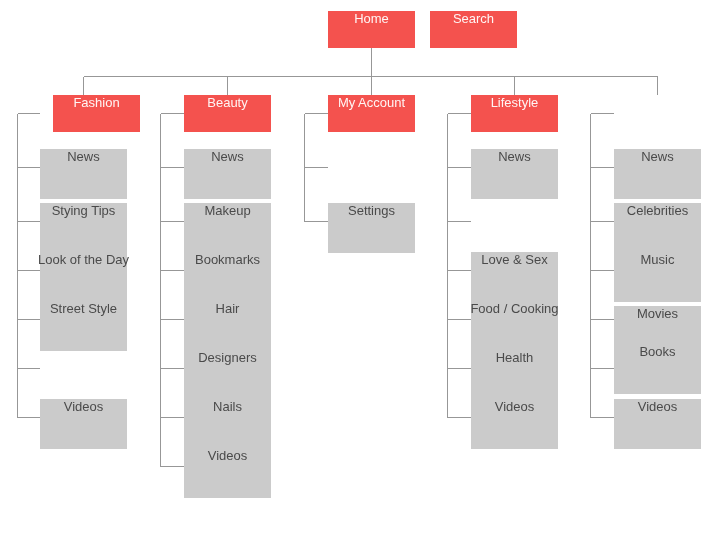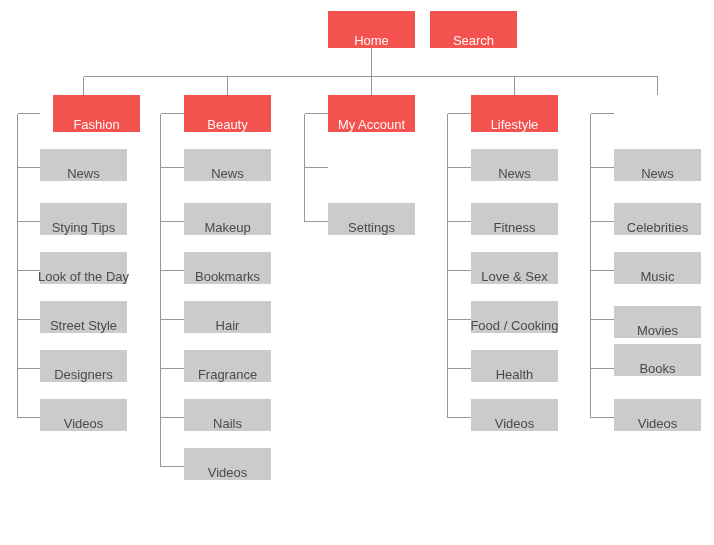--- a/index.html
+++ b/index.html
@@ -8,33 +8,33 @@
     background: #ffffff;
     position: relative;
     font-family: "Liberation Sans", sans-serif;
     overflow: hidden;
   }
   .canvas { position: absolute; inset: 0; }
   svg.connectors { position: absolute; left: 0; top: 0; }
   .node {
     position: absolute;
     width: 87px; height: 37px;
-    display: flex; align-items: flex-end; justify-content: center;
+    display: flex; align-items: flex-start; justify-content: center;
     font-size: 13px;
     box-sizing: border-box;
     white-space: nowrap;
   }
   .node-primary {
     background: #F4524E;
     color: #FFF5F4;
   }
   .node-child {
     background: #CBCBCB;
     color: #4A4A4A;
-    height: 32px;
+    height: 50px;
   }
   .lbl { display: inline-block; }
 </style>
 </head>
 <body>
 
 <div class="canvas">
 
   <svg class="connectors" width="714" height="545" viewBox="0 0 714 545" stroke="#979797" stroke-width="1" shape-rendering="crispEdges">
 
@@ -104,67 +104,61 @@
   </div>
   <div class="node node-child" style="left:40px;top:203px">
     <span class="lbl">Stying Tips</span>
   </div>
   <div class="node node-child" style="left:40px;top:252px">
     <span class="lbl">Look of the Day</span>
   </div>
   <div class="node node-child" style="left:40px;top:301px">
     <span class="lbl">Street Style</span>
   </div>
-  <div class="node node-child" style="left:40px;top:350px">
-    <span class="lbl">Designers</span>
-  </div>
   <div class="node node-child" style="left:40px;top:399px">
     <span class="lbl">Videos</span>
   </div>
 
   <div class="node node-primary" style="left:184px;top:95px">
     <span class="lbl">Beauty</span>
   </div>
   <div class="node node-child" style="left:184px;top:149px">
     <span class="lbl">News</span>
   </div>
   <div class="node node-child" style="left:184px;top:203px">
     <span class="lbl">Makeup</span>
   </div>
   <div class="node node-child" style="left:184px;top:252px">
     <span class="lbl">Bookmarks</span>
   </div>
   <div class="node node-child" style="left:184px;top:301px">
     <span class="lbl">Hair</span>
   </div>
   <div class="node node-child" style="left:184px;top:350px">
-    <span class="lbl">Fragrance</span>
+    <span class="lbl">Designers</span>
   </div>
   <div class="node node-child" style="left:184px;top:399px">
     <span class="lbl">Nails</span>
   </div>
   <div class="node node-child" style="left:184px;top:448px">
     <span class="lbl">Videos</span>
   </div>
 
   <div class="node node-primary" style="left:328px;top:95px">
     <span class="lbl">My Account</span>
   </div>
   <div class="node node-child" style="left:328px;top:203px">
     <span class="lbl">Settings</span>
   </div>
 
   <div class="node node-primary" style="left:471px;top:95px">
     <span class="lbl">Lifestyle</span>
   </div>
   <div class="node node-child" style="left:471px;top:149px">
     <span class="lbl">News</span>
-  </div>
-  <div class="node node-child" style="left:471px;top:203px">
-    <span class="lbl">Fitness</span>
   </div>
   <div class="node node-child" style="left:471px;top:252px">
     <span class="lbl">Love &amp; Sex</span>
   </div>
   <div class="node node-child" style="left:471px;top:301px">
     <span class="lbl">Food / Cooking</span>
   </div>
   <div class="node node-child" style="left:471px;top:350px">
     <span class="lbl">Health</span>
   </div>

